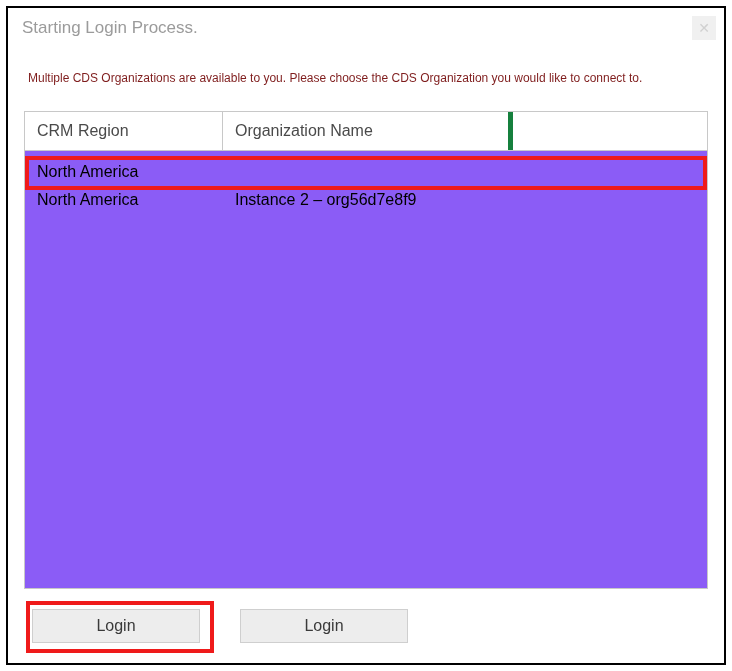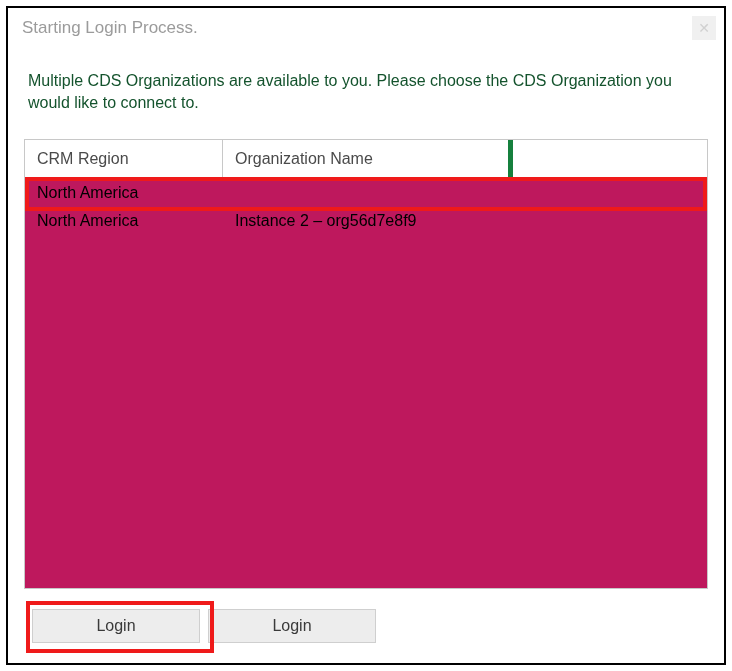--- a/index.html
+++ b/index.html
@@ -49,33 +49,34 @@
       align-items: center;
       justify-content: center;
     }
     .body-area {
       padding: 22px 16px 0 16px;
       flex: 1;
       display: flex;
       flex-direction: column;
     }
     .instructions {
-      font-size: 16px;
-      color: #14532d;
+      font-size: 12px;
+      color: #7f1d1d;
       line-height: 1.4;
       margin-bottom: 24px;
       padding: 0 4px;
     }
     .grid-container {
       border: 1px solid #c8c8c8;
       flex: 1;
       display: flex;
       flex-direction: column;
-      background: #be185d;
+      background: #8b5cf6;
       overflow: hidden;
+      gap: 7px;
     }
     .grid-header {
       display: flex;
       border-bottom: 1px solid #c8c8c8;
       background: #ffffff;
     }
     .grid-header-cell {
       padding: 10px 12px;
       font-size: 16px;
       color: #4a4a4a;
@@ -118,21 +119,21 @@
     }
     .highlight-row {
       left: 0;
       top: -2px;
       right: 0;
       height: 34px;
     }
     .button-row {
       padding: 20px 0 20px 8px;
       display: flex;
-      gap: 8px;
+      gap: 40px;
     }
     .btn {
       width: 168px;
       height: 34px;
       background: #ededed;
       border: 1px solid #cfcfcf;
       font-size: 16px;
       color: #3a3a3a;
       cursor: pointer;
       font-family: inherit;

